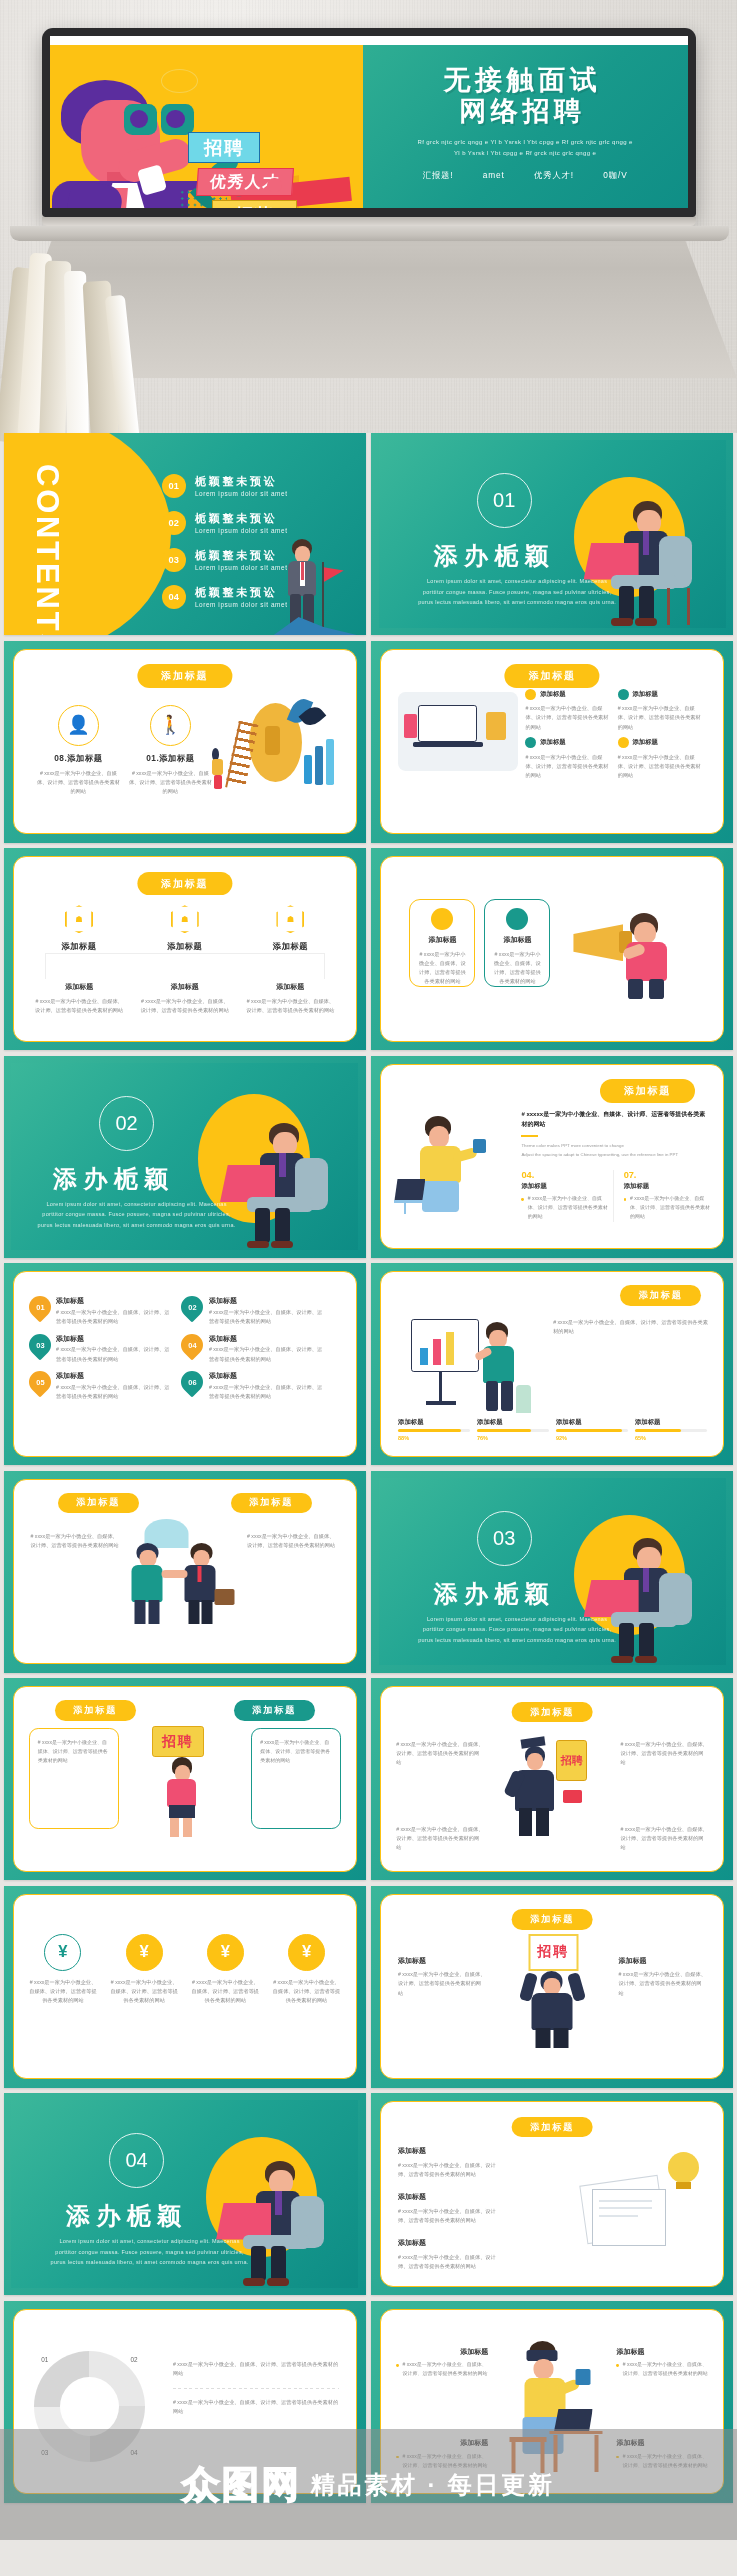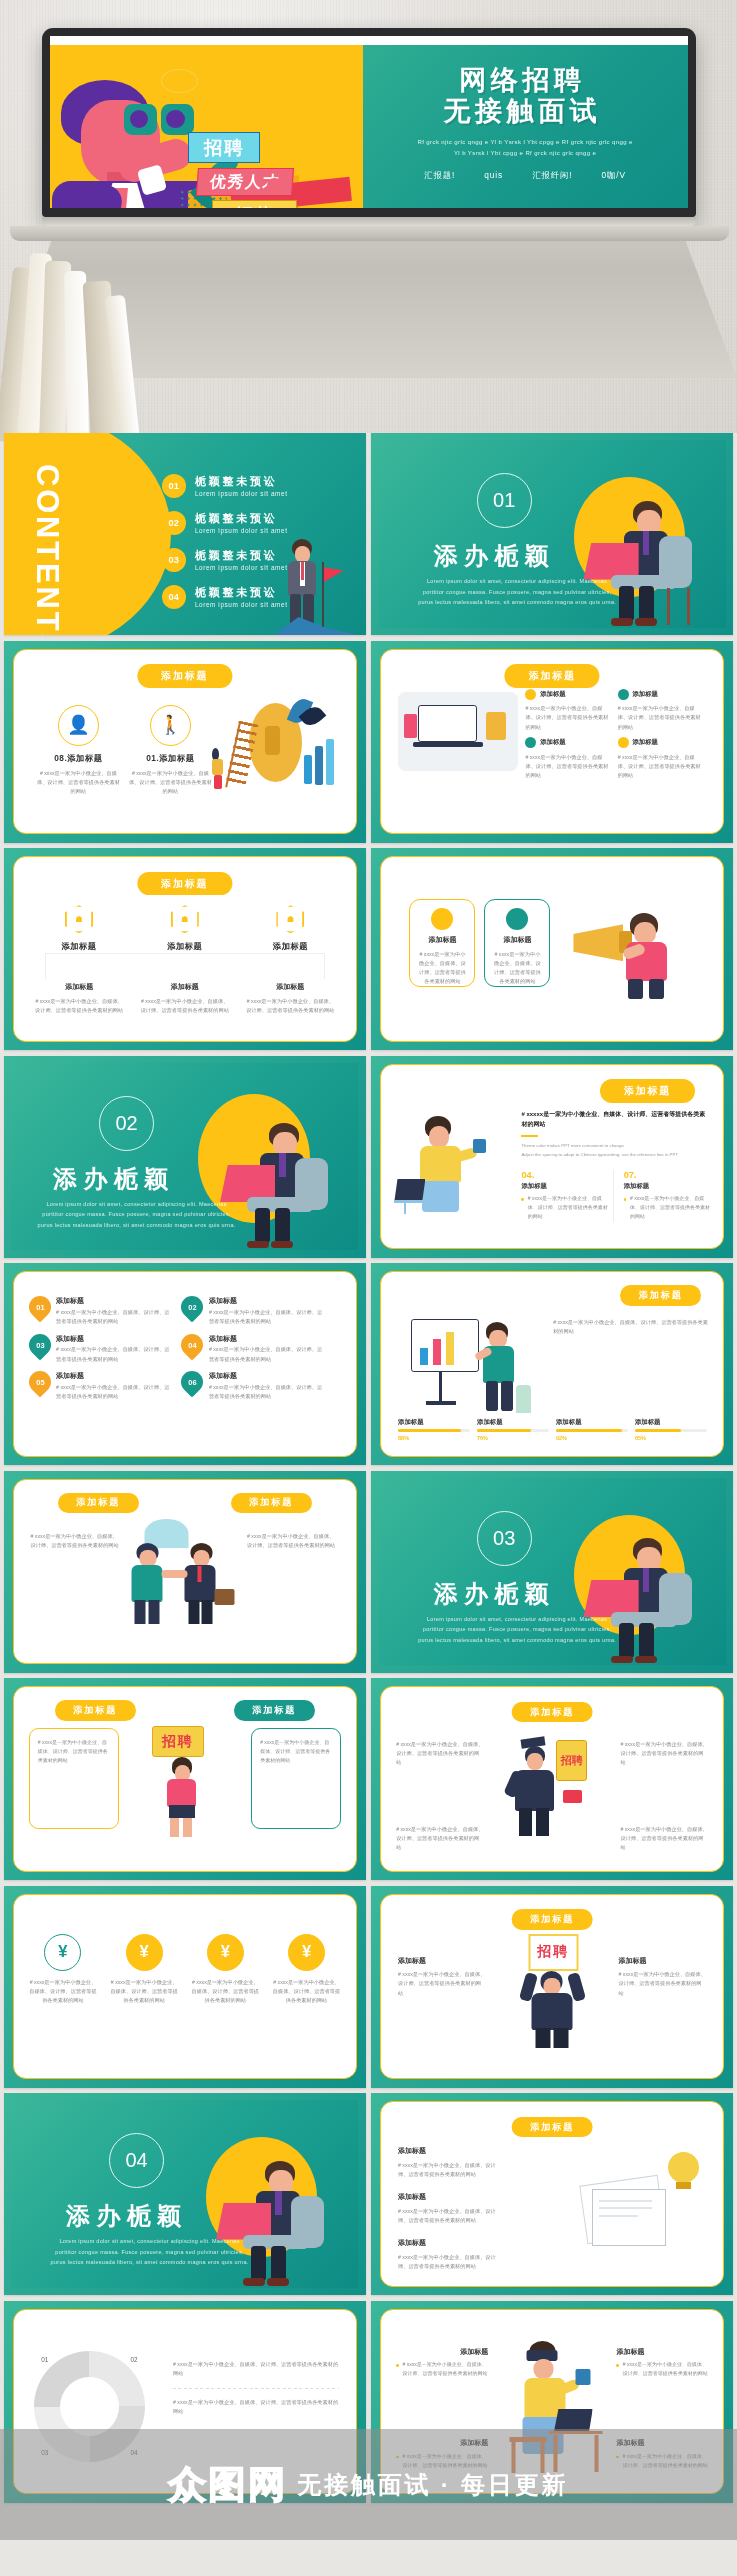--- a/index.html
+++ b/index.html
@@ -264,31 +264,31 @@
                 <div class="leaf lf3"></div>
               <div class="tag tag-a">招聘</div>
               <div class="tag tag-b">优秀人才</div>
               <div class="tag tag-c">招募</div>
               <div class="dot-pink"></div>
             </div>
           </div>
 
           <div class="cover-right">
             <div class="ctitle">
+              <div>无接触面试</div>
               <div>网络招聘</div>
-              <div>无接触面试</div>
             </div>
             <div class="csub">
               <div>Rf grck njtc grlc qngg e Yl b Ysrsk l  Ybt cpgg e Rf grck njtc grlc qngg e</div>
               <div>Yl b Ysrsk l  Ybt cpgg e Rf grck njtc grlc qngg e</div>
             </div>
             <div class="cmeta">
               <span>汇报题!</span>
-              <span>quis</span>
-              <span>汇报纤闲!</span>
+              <span>amet</span>
+              <span>优秀人才!</span>
               <span>0咖/V</span>
             </div>
           </div>
 
         </div>
       </div>
     </div>
     <div class="laptop-hinge"></div>
     <div class="laptop-base"></div>
   </div>
@@ -932,16 +932,16 @@
         <div style="position:absolute;left:44px;top:101px;width:3.7px;height:31px;background:#e07a3c;"></div>
       </div>
     </div>
   </div>
 
 </div>
 
 <div class="wm">
   <div class="wm-in">
     <div class="wm-logo">众图网</div>
-    <div class="wm-txt">无接触面试 · 每日更新</div>
+    <div class="wm-txt">精品素材 · 每日更新</div>
   </div>
 </div>
 
 
 </body></html>

